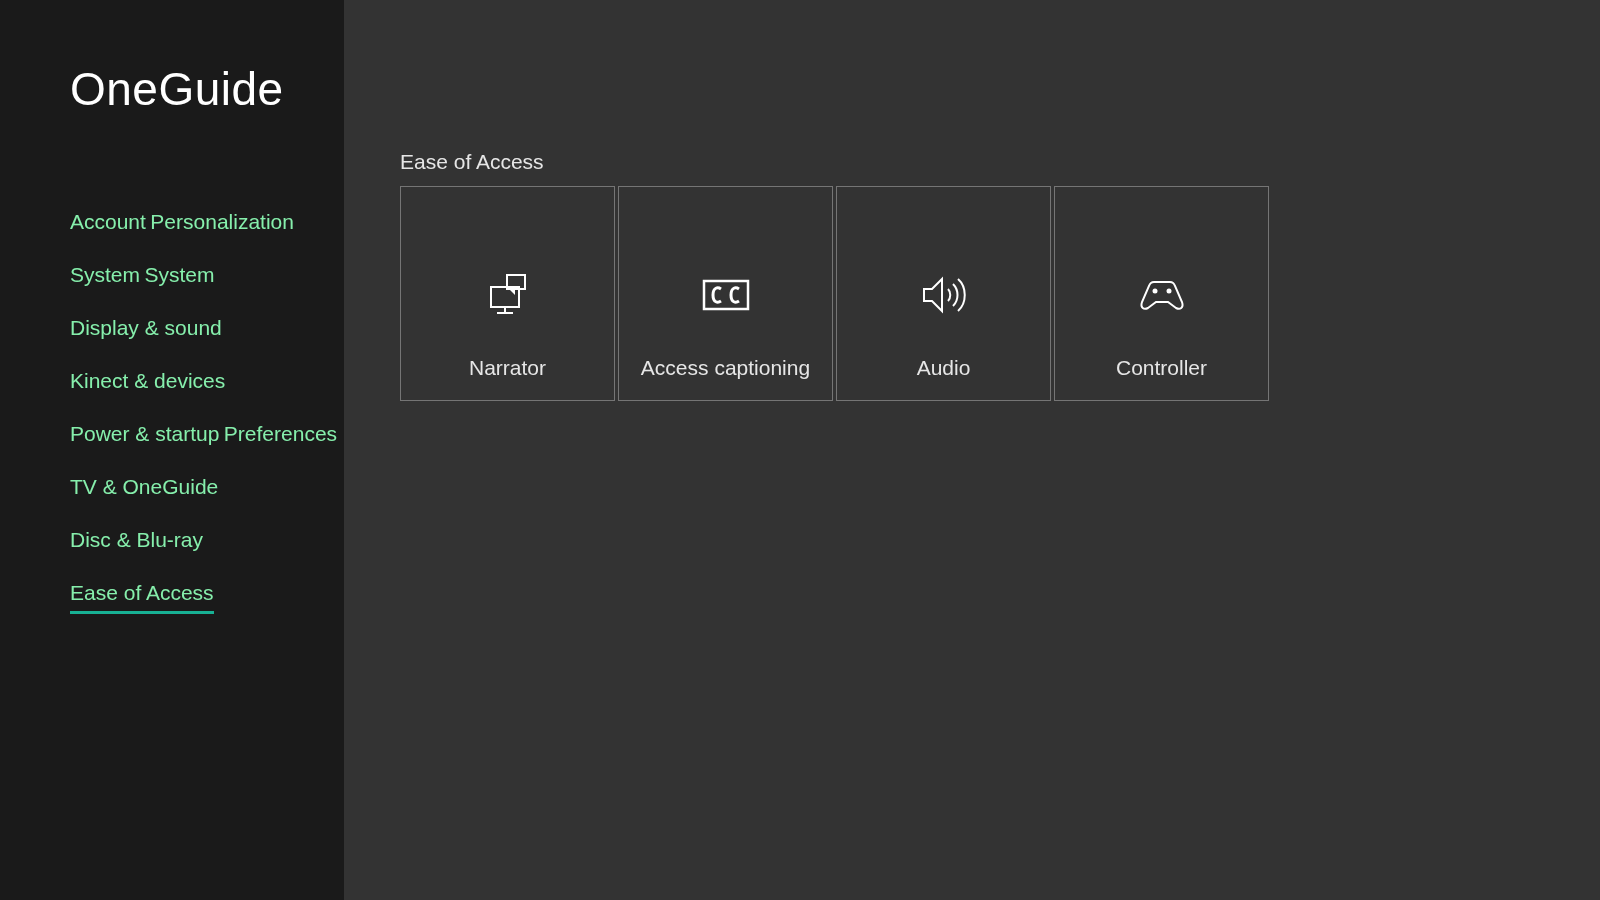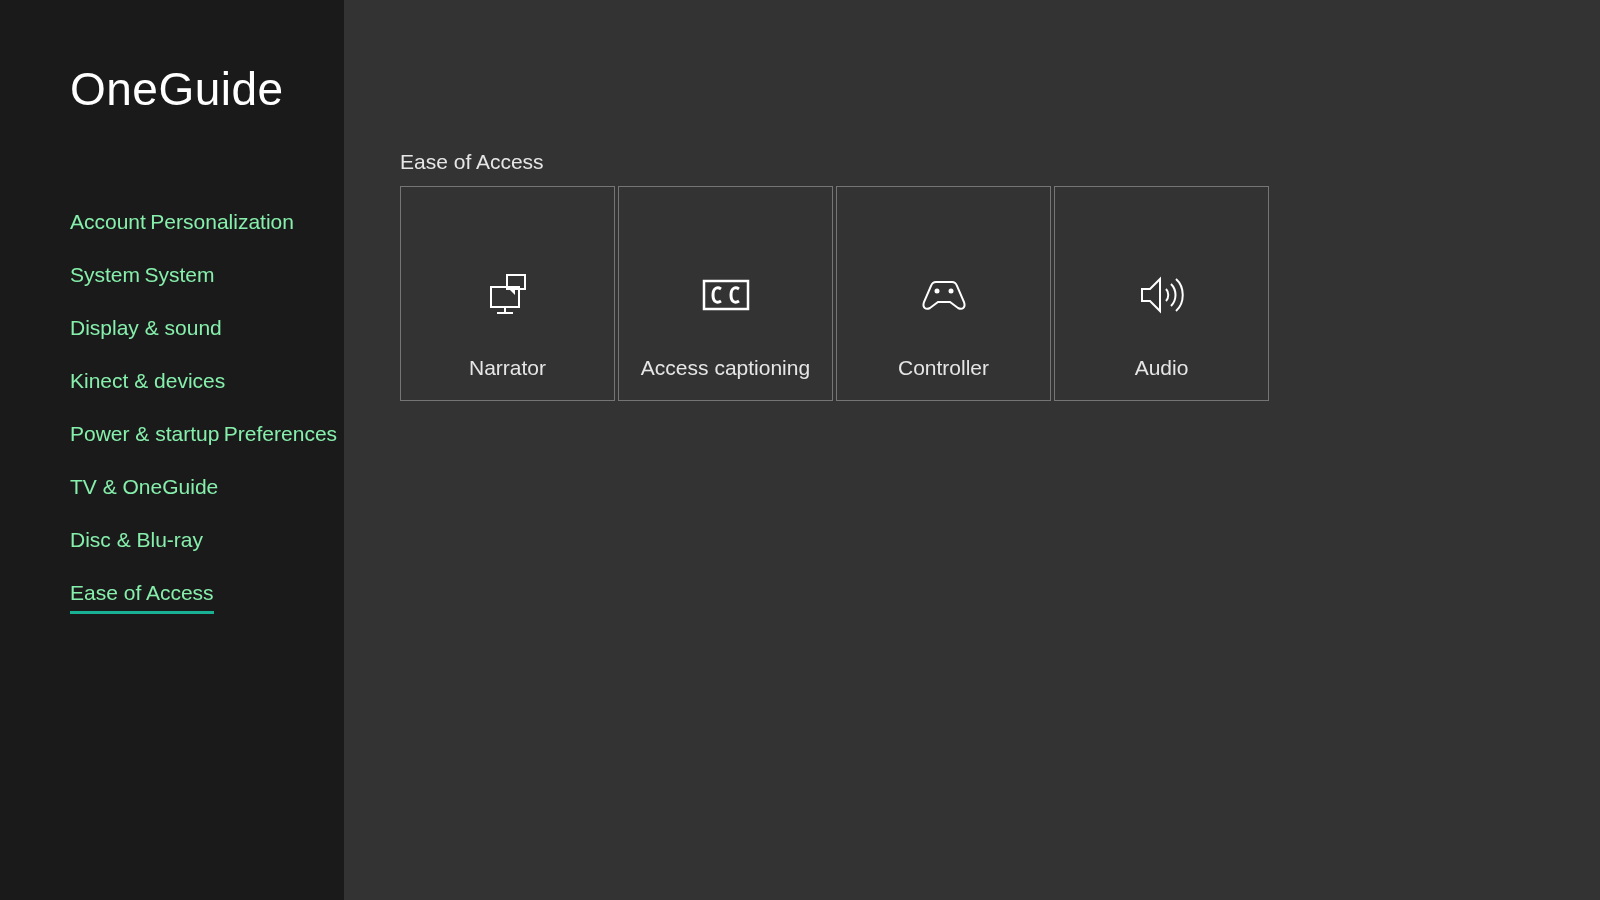--- a/index.html
+++ b/index.html
@@ -137,36 +137,36 @@
             <path d="M19 10 C16 8 11 8 11 16 C11 24 16 24 19 22" stroke-width="3"></path>
             <path d="M37 10 C34 8 29 8 29 16 C29 24 34 24 37 22" stroke-width="3"></path>
           </svg>
         </div>
         <div class="tile-label">Access captioning</div>
       </div>
 
 
       <div class="tile">
         <div class="tile-icon">
-          <svg width="48" height="34" viewBox="0 0 48 34" fill="none" stroke="#ffffff" stroke-width="2">
-            <path d="M16 4 L32 4 C34 4 36 5 37 8 L44 24 C46 30 42 32 38 30 L30 24 L18 24 L10 30 C6 32 2 30 4 24 L11 8 C12 5 14 4 16 4 Z"></path>
-            <circle cx="17" cy="13" r="2.5" fill="#ffffff" stroke="none"></circle>
-            <circle cx="31" cy="13" r="2.5" fill="#ffffff" stroke="none"></circle>
-          </svg>
-        </div>
-        <div class="tile-label">Controller</div>
-      </div>
-
-      <div class="tile">
-        <div class="tile-icon">
           <svg width="48" height="40" viewBox="0 0 48 40" fill="none" stroke="#ffffff" stroke-width="2">
             <path d="M4 14 L12 14 L22 4 L22 36 L12 26 L4 26 Z"></path>
             <path d="M28 14 C31 17 31 23 28 26"></path>
             <path d="M33 9 C39 15 39 25 33 31"></path>
             <path d="M38 4 C47 12 47 28 38 36"></path>
           </svg>
         </div>
         <div class="tile-label">Audio</div>
       </div>
 
+      <div class="tile">
+        <div class="tile-icon">
+          <svg width="48" height="34" viewBox="0 0 48 34" fill="none" stroke="#ffffff" stroke-width="2">
+            <path d="M16 4 L32 4 C34 4 36 5 37 8 L44 24 C46 30 42 32 38 30 L30 24 L18 24 L10 30 C6 32 2 30 4 24 L11 8 C12 5 14 4 16 4 Z"></path>
+            <circle cx="17" cy="13" r="2.5" fill="#ffffff" stroke="none"></circle>
+            <circle cx="31" cy="13" r="2.5" fill="#ffffff" stroke="none"></circle>
+          </svg>
+        </div>
+        <div class="tile-label">Controller</div>
+      </div>
+
     </div>
   </main>
 </div>
 
 </body></html>

